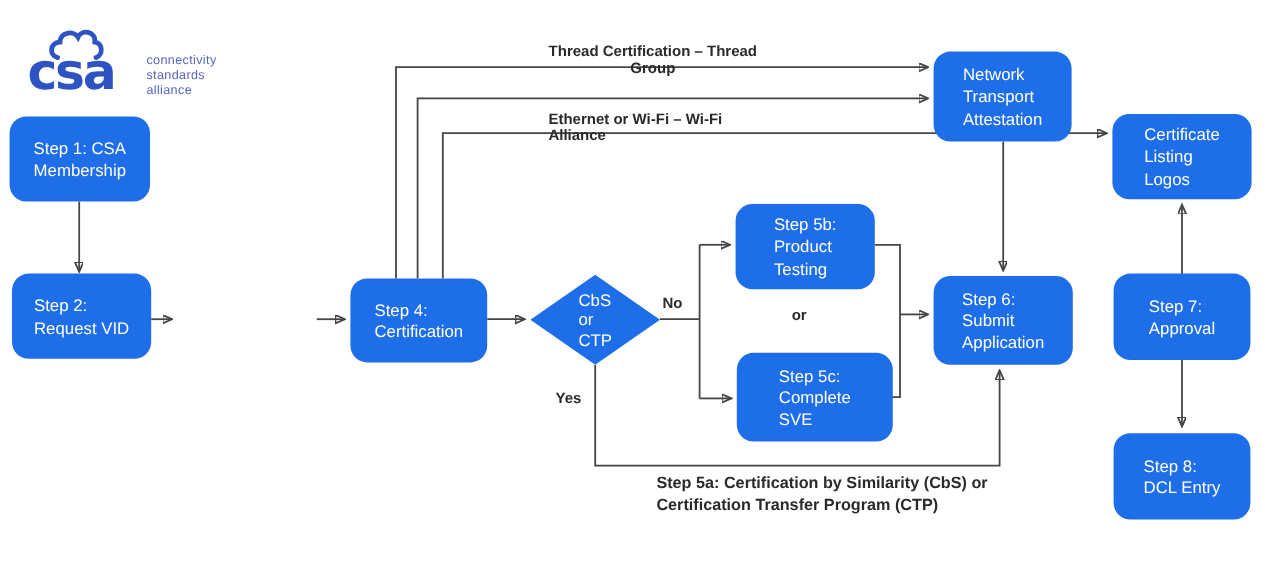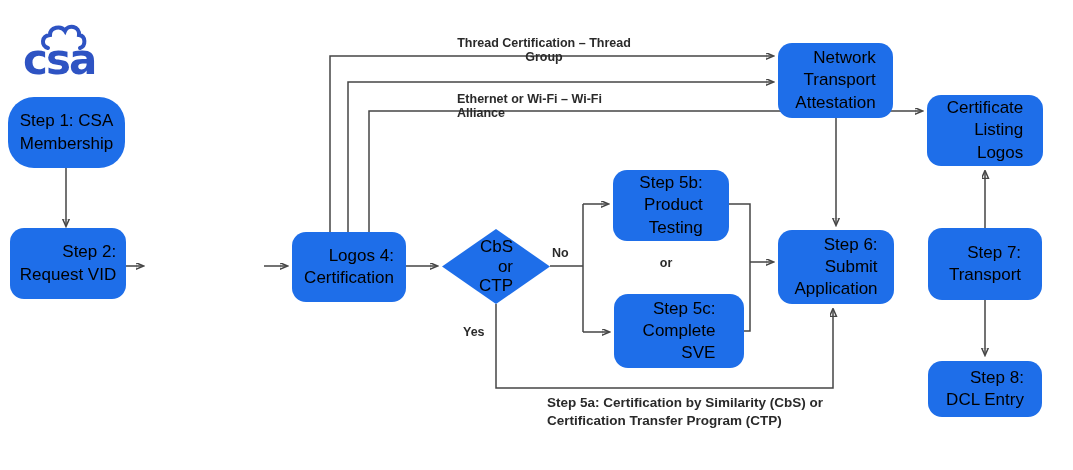--- a/index.html
+++ b/index.html
@@ -14,34 +14,34 @@
   body{font-family:"Liberation Sans","DejaVu Sans",sans-serif;}
   .canvas{position:relative;width:1073px;height:470px;background:#fff;overflow:hidden;}
 
   
   .wires{position:absolute;left:0;top:0;z-index:1;}
   .wires path{fill:none;stroke:var(--connector);stroke-width:1.5;}
 
   
   .node{
     position:absolute;z-index:2;background:var(--node-fill);
-    border-radius:14px;color:#000000;display:flex;align-items:center;justify-content:center;
-    text-align:right;font-size:17px;line-height:1.3;white-space:pre-line;
+    border-radius:14px;color:#ffffff;display:flex;align-items:center;justify-content:center;
+    text-align:left;font-size:14px;line-height:1.3;white-space:pre-line;
   }
-  .n-step1{left:8px;top:97px;width:117px;height:71px;border-radius:26px;}
+  .n-step1{left:8px;top:97px;width:117px;height:71px;}
   .n-step2{left:10px;top:228px;width:116px;height:71px;}
   .n-step3{left:148px;top:230px;width:116px;height:72px;}
   .n-step4{left:292px;top:232px;width:114px;height:70px;}
   .n-step5b{left:613px;top:170px;width:116px;height:71px;}
   .n-step5c{left:614px;top:294px;width:130px;height:74px;}
   .n-nta{left:778px;top:43px;width:115px;height:75px;}
   .n-step6{left:778px;top:230px;width:116px;height:74px;}
   .n-cll{left:927px;top:95px;width:116px;height:71px;}
   .n-step7{left:928px;top:228px;width:114px;height:72px;}
-  .n-step8{left:928px;top:361px;width:114px;height:56px;}
+  .n-step8{left:928px;top:361px;width:114px;height:72px;}
   .n-decision{
     left:442px;top:229px;width:108px;height:75px;border-radius:0;
     clip-path:polygon(50% 0,100% 50%,50% 100%,0 50%);
     line-height:1.15;
   }
 
   
   .edge-label{
     position:absolute;z-index:3;color:var(--label-text);
     font-weight:bold;font-size:12.5px;white-space:pre-line;
@@ -98,32 +98,37 @@
     <path d="M496 304 L496 388 L833 388 L833 309" marker-end="url(#arw)"></path>
 
     <path d="M985 171 L985 355" marker-start="url(#arw)" marker-end="url(#arw)"></path>
   </svg>
 
   <div class="logo">
     <svg width="88" height="58" viewBox="0 0 88 58">
       <path class="logo-stroke" d="M26 24 C 19 22, 19 12, 28 11 C 28 3, 39 1, 43 7 C 46 0, 58 2, 57 11 C 64 12, 64 22, 58 24" fill="none" stroke-width="4" stroke-linecap="round"></path>
       <text class="logo-fill" x="1" y="50" font-size="42" font-weight="bold" letter-spacing="-2">csa</text>
     </svg>
+    <div class="wordmark">
+      <div>connectivity</div>
+      <div>standards</div>
+      <div>alliance</div>
+    </div>
   </div>
 
   <div class="node n-step1">
     <span>Step 1: CSA
 Membership</span>
   </div>
   <div class="node n-step2">
     <span>Step 2:
 Request VID</span>
   </div>
   <div class="node n-step4">
-    <span>Logos 4:
+    <span>Step 4:
 Certification</span>
   </div>
   <div class="node n-decision">
     <span>CbS
 or
 CTP</span>
   </div>
   <div class="node n-step5b">
     <span>Step 5b:
 Product
@@ -144,21 +149,21 @@
 Submit
 Application</span>
   </div>
   <div class="node n-cll">
     <span>Certificate
 Listing
 Logos</span>
   </div>
   <div class="node n-step7">
     <span>Step 7:
-Transport</span>
+Approval</span>
   </div>
   <div class="node n-step8">
     <span>Step 8:
 DCL Entry</span>
   </div>
 
   <div class="edge-label lbl-thread">Thread Certification – Thread Group</div>
   <div class="edge-label lbl-ethernet">Ethernet or Wi-Fi – Wi-Fi Alliance</div>
   <div class="edge-label lbl-no">No</div>
   <div class="edge-label lbl-yes">Yes</div>

